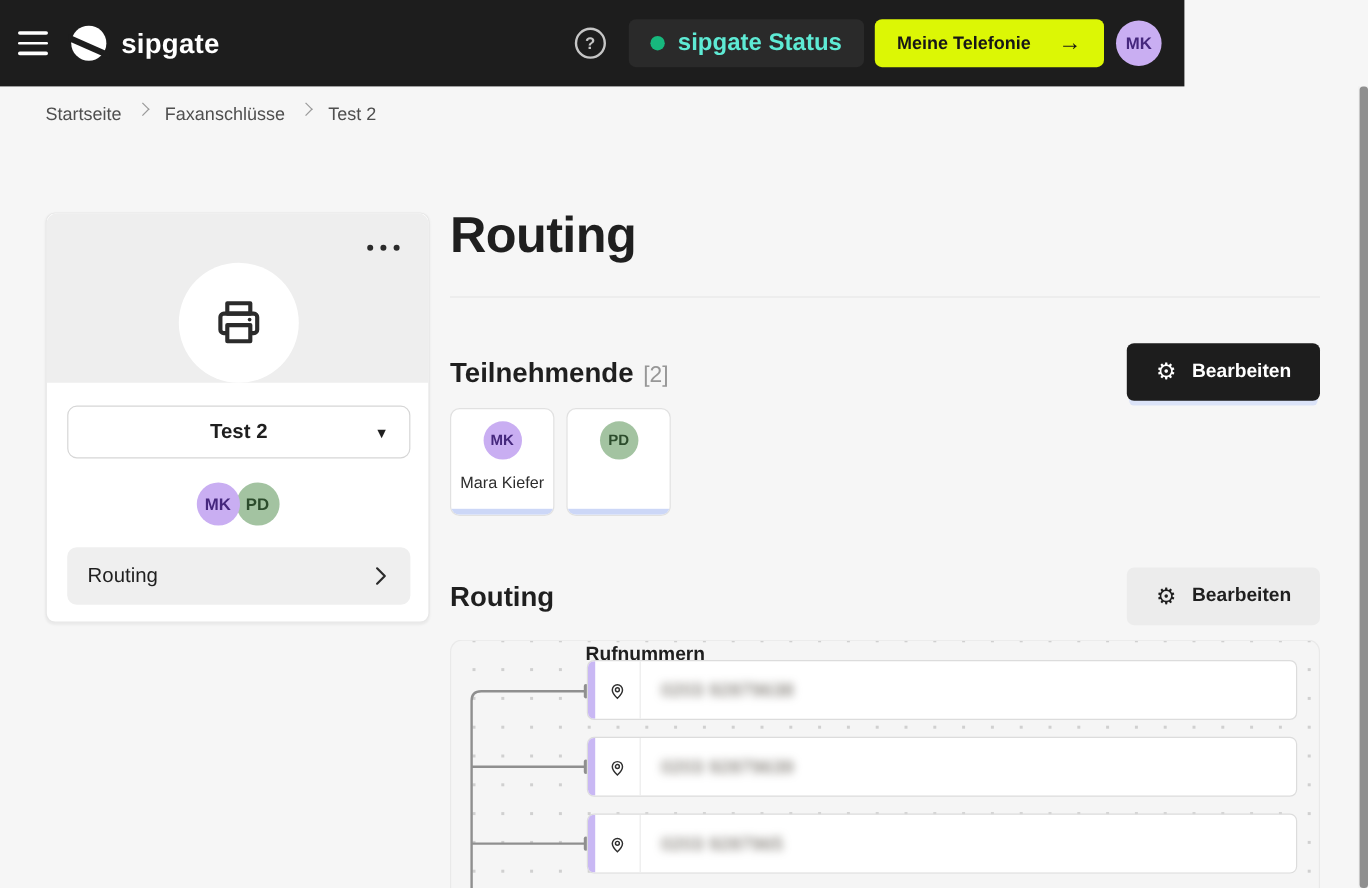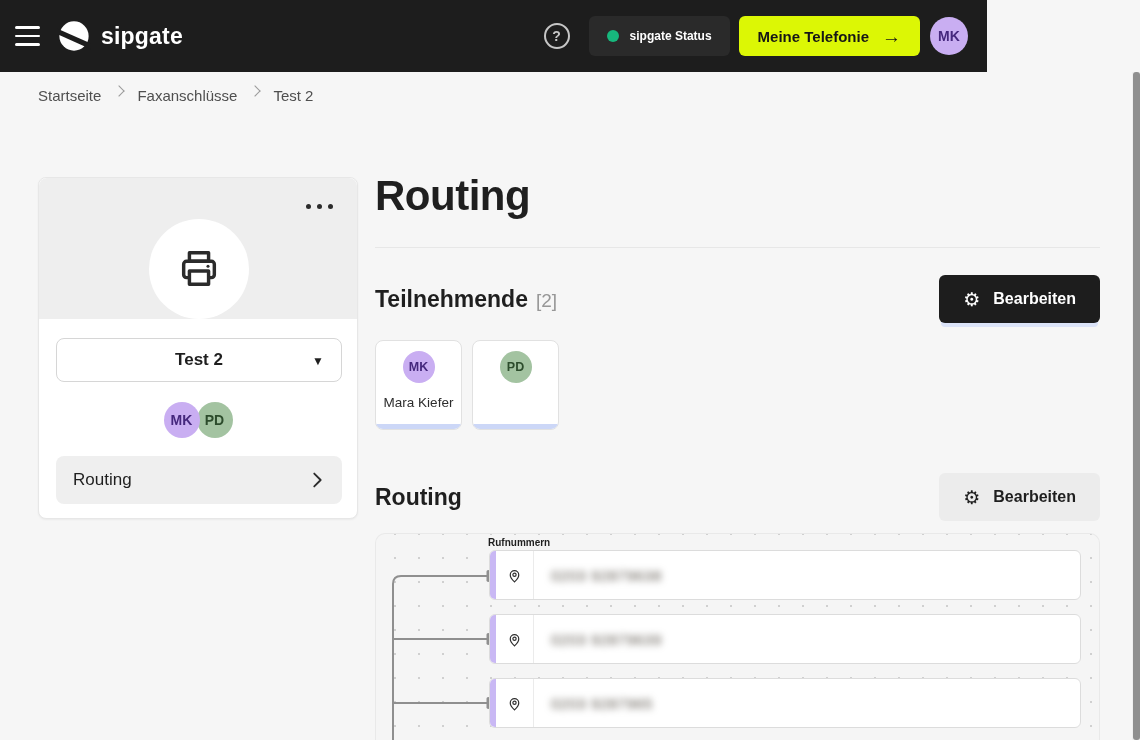--- a/index.html
+++ b/index.html
@@ -12,23 +12,23 @@
             display:flex; align-items:center; z-index:5; }
   .hamburger { margin-left:15px; width:25px; display:flex; flex-direction:column; gap:6px; cursor:pointer; }
   .hamburger span { display:block; height:2.5px; background:#fff; border-radius:2px; }
   .logo { margin-left:17px; display:flex; align-items:center; }
   .brand { margin-left:10px; font-size:23px; font-weight:bold; color:#fff; letter-spacing:0.2px; }
   .topbar-spacer { flex:1; }
   .help-btn { width:26px; height:26px; border:2px solid #c6c6c6; border-radius:50%; color:#c6c6c6;
               font-size:14px; font-weight:bold; display:flex; align-items:center; justify-content:center;
               margin-right:19px; cursor:pointer; }
   .status-chip { height:40px; background:#2a2a2a; border-radius:6px; display:flex; align-items:center;
-                 gap:11px; padding:0 18px; color:#ffffff; font-weight:bold; font-size:12px; margin-right:9px; cursor:pointer; }
+                 gap:11px; padding:0 18px; color:#5eead4; font-weight:bold; font-size:20px; margin-right:9px; cursor:pointer; }
   .status-dot { width:12px; height:12px; border-radius:50%; background:#17b87d; }
-  .cta { height:40px; background:#dcf705; border-radius:6px; display:flex; align-items:center; gap:13px;
+  .cta { height:40px; background:#dcf705; border-radius:6px; display:flex; align-items:center; gap:23px;
          padding:0 19px; color:#161616; font-weight:bold; font-size:15px; margin-right:10px; cursor:pointer; }
   .cta-arrow { font-size:19px; font-weight:bold; line-height:1; }
   .avatar-sm { width:38px; height:38px; border-radius:50%; background:#c9aef2; color:#45277d;
                display:flex; align-items:center; justify-content:center; font-weight:bold; font-size:14px;
                margin-right:19px; cursor:pointer; }
 
   
   .breadcrumb { position:absolute; top:87px; left:38px; display:flex; align-items:flex-start;
                 font-size:15px; color:#4f4f4f; }
   .crumb { cursor:pointer; }
@@ -57,21 +57,21 @@
               border-radius:8px; display:flex; align-items:center; justify-content:space-between;
               padding:0 14px 0 17px; font-size:17px; cursor:pointer; }
 
   
   .page-title { position:absolute; left:375px; top:172px; font-size:42px; font-weight:bold;
                 letter-spacing:-0.5px; color:#1f1f1f; }
   .title-divider { position:absolute; left:375px; top:247px; width:725px; height:1px; background:#e7e7e7; }
 
   .section-row { position:absolute; left:375px; width:725px; height:48px; display:flex;
                  align-items:center; justify-content:space-between; }
-  .row-participants { top:275px; }
+  .row-participants { top:286px; }
   .row-routing { top:473px; }
   .h2 { font-size:23px; font-weight:bold; color:#1f1f1f; }
   .h2 .count { font-size:19px; color:#979797; font-weight:normal; margin-left:8px; }
   .btn-edit { height:48px; border-radius:6px; display:flex; align-items:center; gap:13px;
               padding:0 24px; font-size:16px; font-weight:bold; cursor:pointer; border:none; }
   .btn-dark { background:#1d1d1d; color:#fff; box-shadow:0 6px 0 -2px #dbe3f8; }
   .btn-light { background:#ececec; color:#1f1f1f; }
   .gear { font-size:19px; line-height:1; font-weight:normal; }
 
   .people-row { position:absolute; left:375px; top:340px; display:flex; gap:10px; }
@@ -84,21 +84,21 @@
   .person-avatar.pd { background:#a3c3a1; color:#2c4c2c; }
   .person-name { flex:1; display:flex; align-items:center; text-align:center; font-size:13.5px;
                  line-height:16px; color:#2d2d2d; padding:0 2px 6px; }
   .person-strip { position:absolute; bottom:0; left:0; right:0; height:5px; background:#ccd7f7; }
 
   
   .canvas { position:absolute; left:375px; top:533px; width:725px; height:207px; background:#f5f5f5;
             border:1px solid #e9e9e9; border-bottom:none; border-radius:10px 10px 0 0;
             background-image:radial-gradient(circle, #d0d0d0 1.3px, transparent 1.5px);
             background-size:24px 24px; background-position:7px 12px; overflow:hidden; }
-  .canvas-label { position:absolute; left:112px; top:3px; font-size:10px; font-weight:bold; color:#1f1f1f; }
+  .canvas-label { position:absolute; left:112px; top:3px; font-size:16px; font-weight:bold; color:#1f1f1f; }
   .connectors { position:absolute; left:0; top:0; }
   .num-card { position:absolute; left:113px; width:592px; height:50px; background:#fff;
               border:1px solid #dcdcdc; border-radius:6px; display:flex; overflow:hidden; cursor:pointer; }
   .num-card.n1 { top:16px; } .num-card.n2 { top:80px; } .num-card.n3 { top:144px; }
   .num-strip { width:6px; background:#c9b8f4; }
   .num-icon { width:38px; display:flex; align-items:center; justify-content:center;
               border-right:1px solid #ebebeb; }
   .num-text { display:flex; align-items:center; padding-left:17px; font-size:15px; color:#5d574e;
               letter-spacing:0.5px; filter:blur(3.5px); }
 

